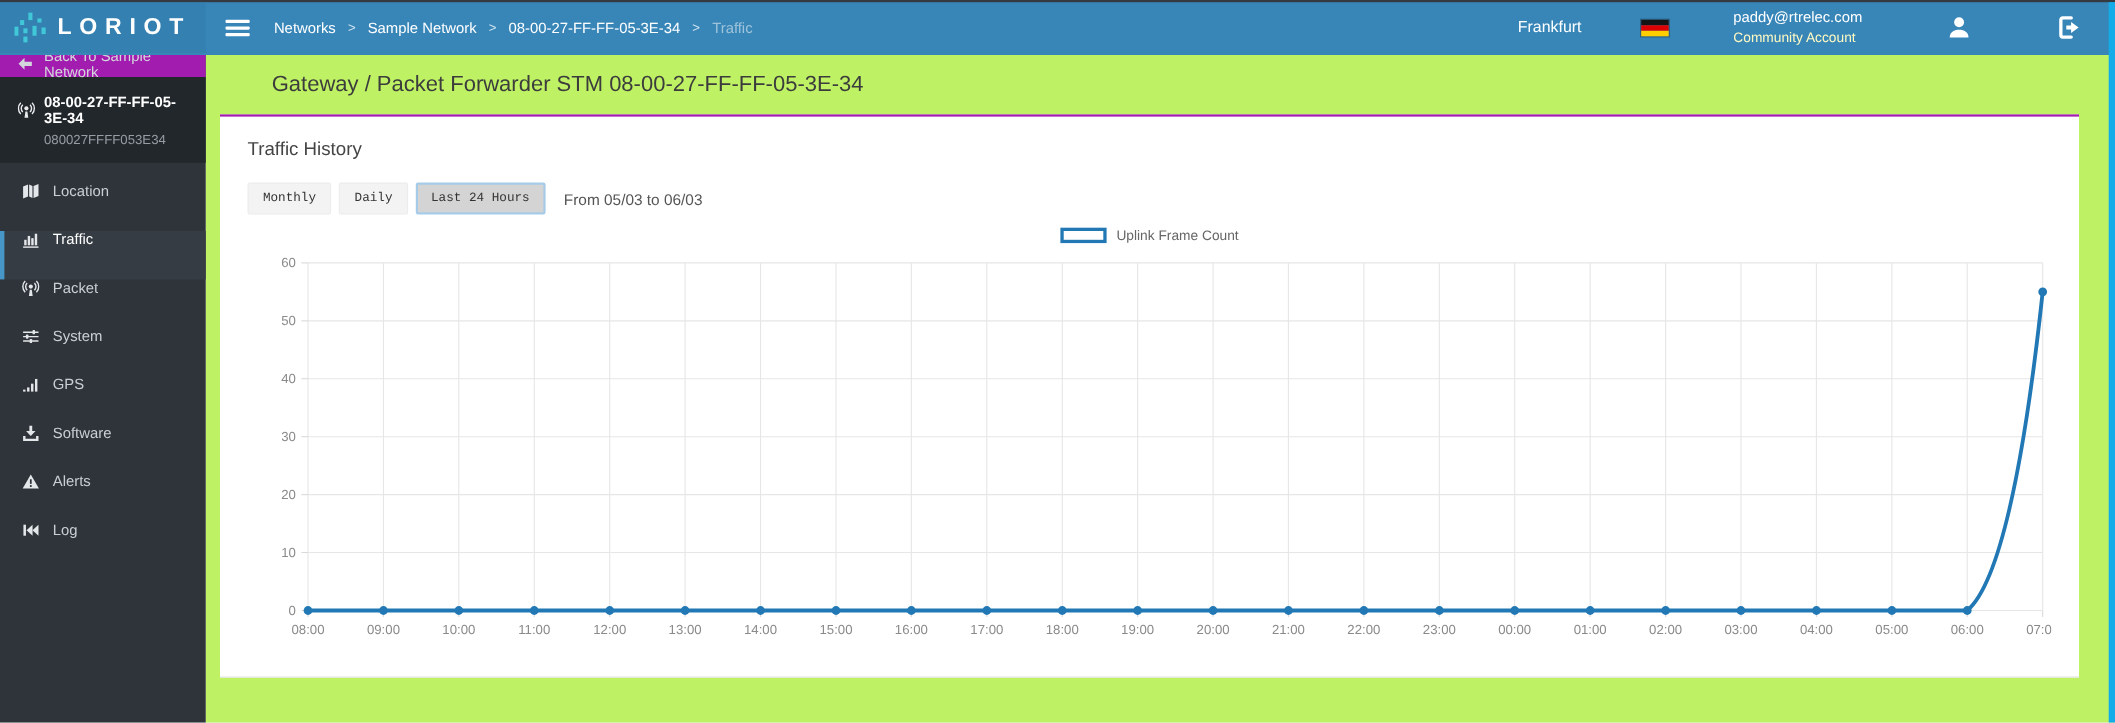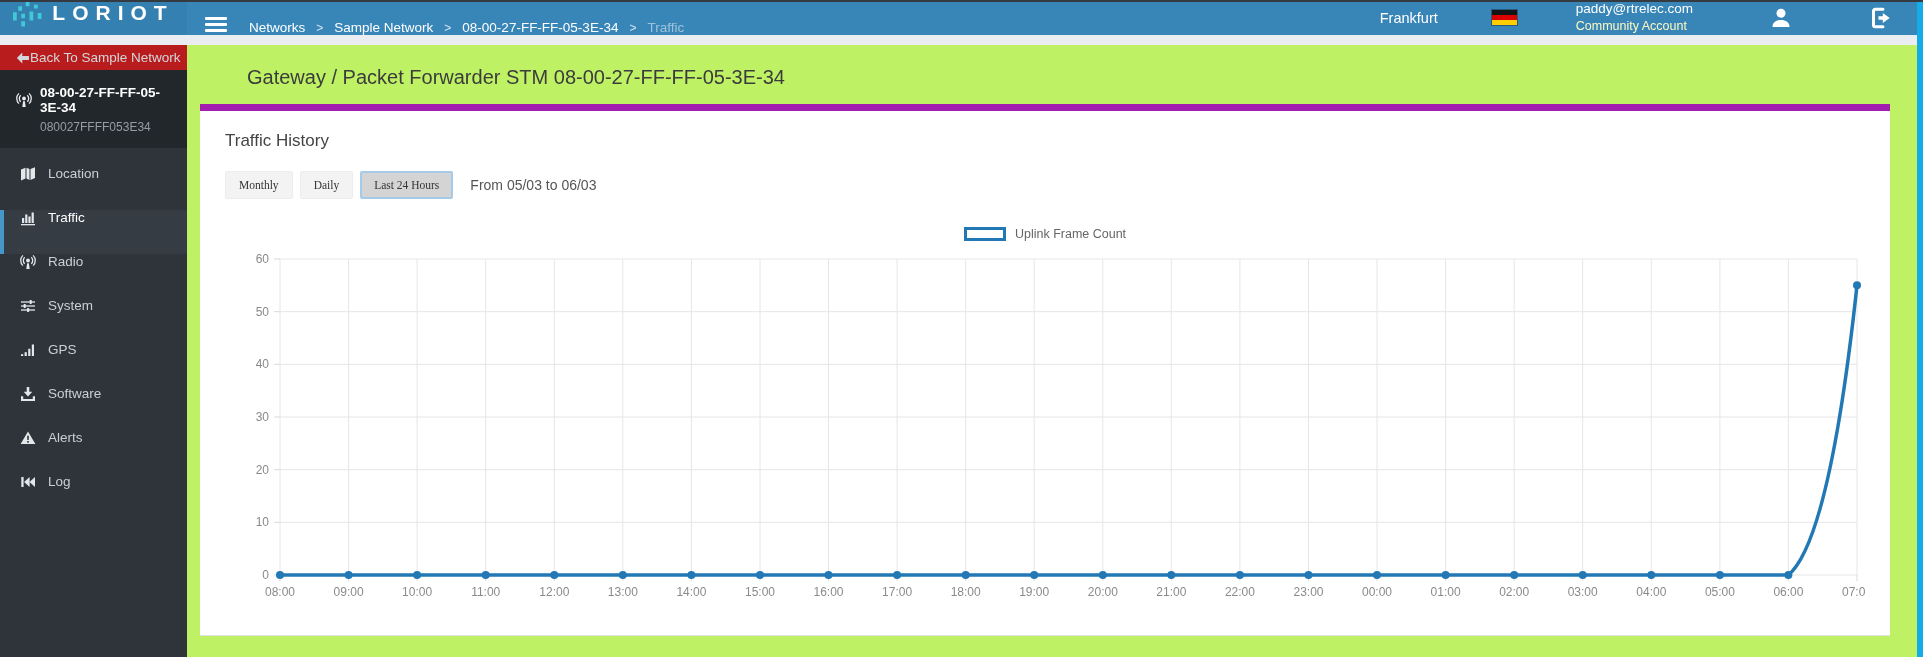--- a/index.html
+++ b/index.html
@@ -4,21 +4,21 @@
 <style>
   * { margin:0; padding:0; box-sizing:border-box; }
   html,body { width:1923px; height:657px; overflow:hidden; }
   body { font-family:"Liberation Sans", sans-serif; background:#eaeef3; }
   #app { position:relative; width:1923px; height:657px; }
 
   
   .topline { position:absolute; top:0; left:0; width:100%; height:2px; background:#343a40; z-index:30; }
 
   
-  header { position:absolute; top:0; left:0; width:100%; height:35px; background:#3886b8; display:flex; align-items:flex-end; z-index:10; }
+  header { position:absolute; top:0; left:0; width:100%; height:50px; background:#3886b8; display:flex; align-items:center; z-index:10; }
   .logo { width:187px; height:45px; background:#3480b1; display:flex; align-items:center; justify-content:center; gap:9px; cursor:pointer; flex:0 0 auto; }
   .logo-mark { width:30px; height:28px; color:#41c8d8; }
   .logo-text { color:#fff; font-size:21px; font-weight:bold; letter-spacing:7px; }
   .hamburger { margin-left:18px; width:22px; cursor:pointer; flex:0 0 auto; }
   .hamburger span { display:block; height:3px; background:#fff; margin:3px 0; border-radius:1px; }
   .crumbs { display:flex; align-items:center; gap:11px; margin-left:22px; font-size:13.5px; color:#fff; }
   .crumb { cursor:pointer; white-space:nowrap; }
   .crumb.muted { color:#9fc3da; cursor:default; }
   .crumb-sep { color:#d6e6f2; font-size:12px; }
   .h-right { margin-left:auto; display:flex; align-items:center;gap:44px; }
@@ -28,41 +28,41 @@
   .flag i:nth-child(1){ background:#141414; } .flag i:nth-child(2){ background:#dd0000; } .flag i:nth-child(3){ background:#ffce00; }
   .acct { display:flex; flex-direction:column; gap:2px; line-height:1.25; }
   .acct .email { color:#fff; font-size:13.5px; cursor:pointer; }
   .acct .type { color:#fef9c3; font-size:12.5px; cursor:pointer; }
   .hicon { width:24px; height:24px; color:#fff; cursor:pointer; margin-left:32px; }
   .hicon:last-child { margin-right:30px; }
   .hicon svg { width:100%; height:100%; }
 
   
   aside { position:absolute; top:45px; left:0; bottom:0; width:187px; background:#2e343a; z-index:5; }
-  .back { height:25px; background:#b91c1c; color:#d3d7db; font-size:13.5px; display:flex; align-items:center; padding-left:16px; cursor:pointer; }
+  .back { height:25px; background:#a21caf; color:#d3d7db; font-size:13.5px; display:flex; align-items:center; gap:10px; padding-left:16px; cursor:pointer; }
   .back svg { width:14px; height:14px; flex:0 0 auto; }
   .gw { background:#22272c; padding:15px 10px 14px 16px; cursor:pointer; }
   .gw-row { display:flex; align-items:center; gap:8px; color:#fff; font-size:13.5px; font-weight:bold; }
   .gw-row svg { width:16px; height:16px; color:#e8eaec; flex:0 0 auto; }
   .gw-eui { color:#959ca3; font-size:12px; margin:5px 0 0 24px; }
   #side-menu { margin-top:18px; }
   .mi { height:44px; display:flex; gap:12px; padding-left:20px; color:#c9cfd4; font-size:13.5px; cursor:pointer; }
   .mi svg { width:16px; height:16px; color:#e4e7ea; flex:0 0 auto; }
   .mi.active { background:#353c44; border-left:4px solid #4796c8; padding-left:16px; color:#fff; }
 
   
   main { position:absolute; top:45px; left:187px; right:0; bottom:0; background:#bef264; }
   h1 { font-size:20px; font-weight:400; color:#3c3c3c; margin:21px 0 15px 60px; }
-  .panel { margin:0 33px 0 13px; background:#fff; border-top:7px solid #a21caf; border-bottom:1px solid #e2e2e2; padding:15px 25px 28px; }
+  .panel { margin:0 33px 0 13px; background:#fff; border-top:2px solid #a21caf; border-bottom:1px solid #e2e2e2; padding:15px 25px 28px; }
   h2 { font-size:17px; font-weight:400; color:#444; margin:5px 0 20px; }
   .controls { display:flex; align-items:center; }
-  .btn { font-family:Liberation Serif, serif; font-size:11.5px; color:#333; background:#f3f3f3; border:1px solid #ececec; border-radius:2px; padding:7px 13px; margin-right:7px; cursor:pointer; }
+  .btn { font-family:Liberation Mono, monospace; font-size:11.5px; color:#333; background:#f3f3f3; border:1px solid #ececec; border-radius:2px; padding:7px 13px; margin-right:7px; cursor:pointer; }
   .btn.active { background:#d4d4d4; border:2px solid #a6cbe8; padding:6px 12px; }
   .range-text { font-size:14px; color:#555; margin-left:10px; }
-  .legend { margin:28px 0 2px; display:flex; justify-content:center; align-items:center; gap:9px; font-size:12.5px; color:#666; cursor:pointer;text-align:right; }
+  .legend { margin:12px 0 2px; display:flex; justify-content:center; align-items:center; gap:9px; font-size:12.5px; color:#666; cursor:pointer;text-align:right; }
   .lbox { width:42px; height:14px; background:#fff; border:3px solid #2178b5; display:inline-block; }
   #chart { margin-top:4px; }
   #chart svg { display:block; }
 
   
   .scrollbar { position:absolute; top:2px; right:0; width:6px; bottom:0; background:#13ace8; z-index:40; cursor:pointer; }
 </style>
 </head>
 <body>
 
@@ -173,21 +173,21 @@
           <span style="width: 16px; height: 16px; display: inline-flex; color: rgb(228, 231, 234);">
             <svg viewBox="0 0 16 16">
               <g stroke="currentColor" fill="none" stroke-width="1.3">
                 <path d="M4.7 9.8a4.6 4.6 0 0 1 0-6.6M11.3 3.2a4.6 4.6 0 0 1 0 6.6"></path>
                 <path d="M2.9 11.6a7.1 7.1 0 0 1 0-10.2M13.1 1.4a7.1 7.1 0 0 1 0 10.2"></path>
               </g>
               <circle cx="8" cy="6.5" r="1.9" fill="currentColor"></circle>
               <path fill="currentColor" d="M7.1 9.3h1.8l.8 5.7H6.3z"></path>
             </svg>
           </span>
-          <span>Radio</span>
+          <span>Packet</span>
         </div>
         <div class="mi">
           <span style="width: 16px; height: 16px; display: inline-flex; color: rgb(228, 231, 234);">
             <svg viewBox="0 0 16 16">
               <g stroke="currentColor" stroke-width="1.3">
                 <line x1="1" y1="4" x2="15" y2="4"></line>
                 <line x1="1" y1="8" x2="15" y2="8"></line>
                 <line x1="1" y1="12" x2="15" y2="12"></line>
               </g>
               <g fill="currentColor">

